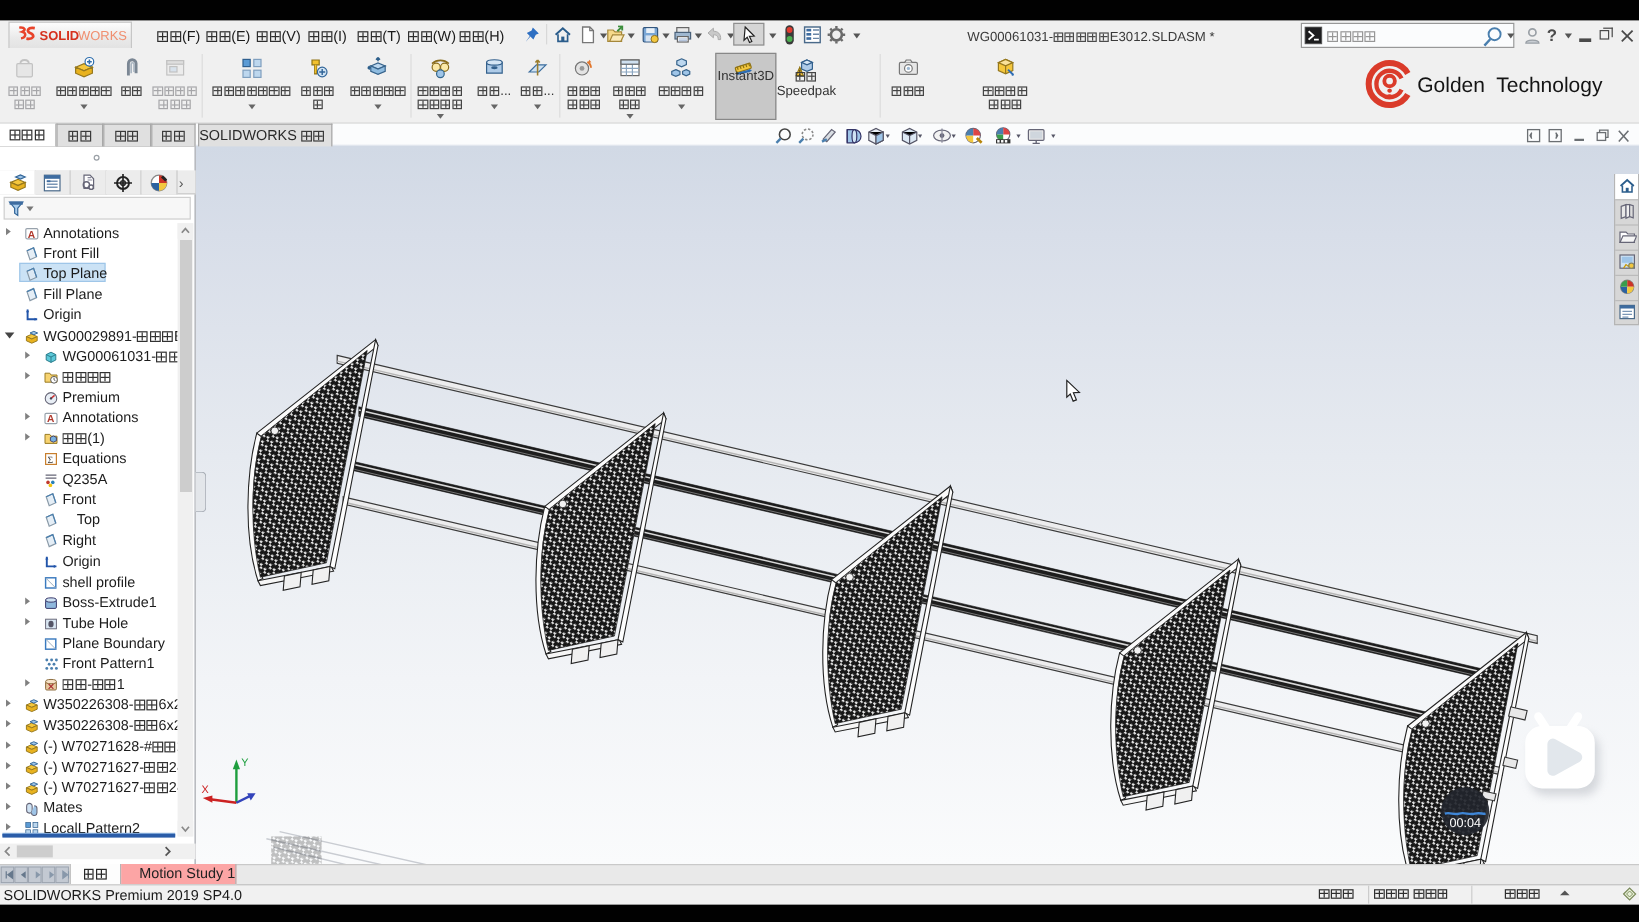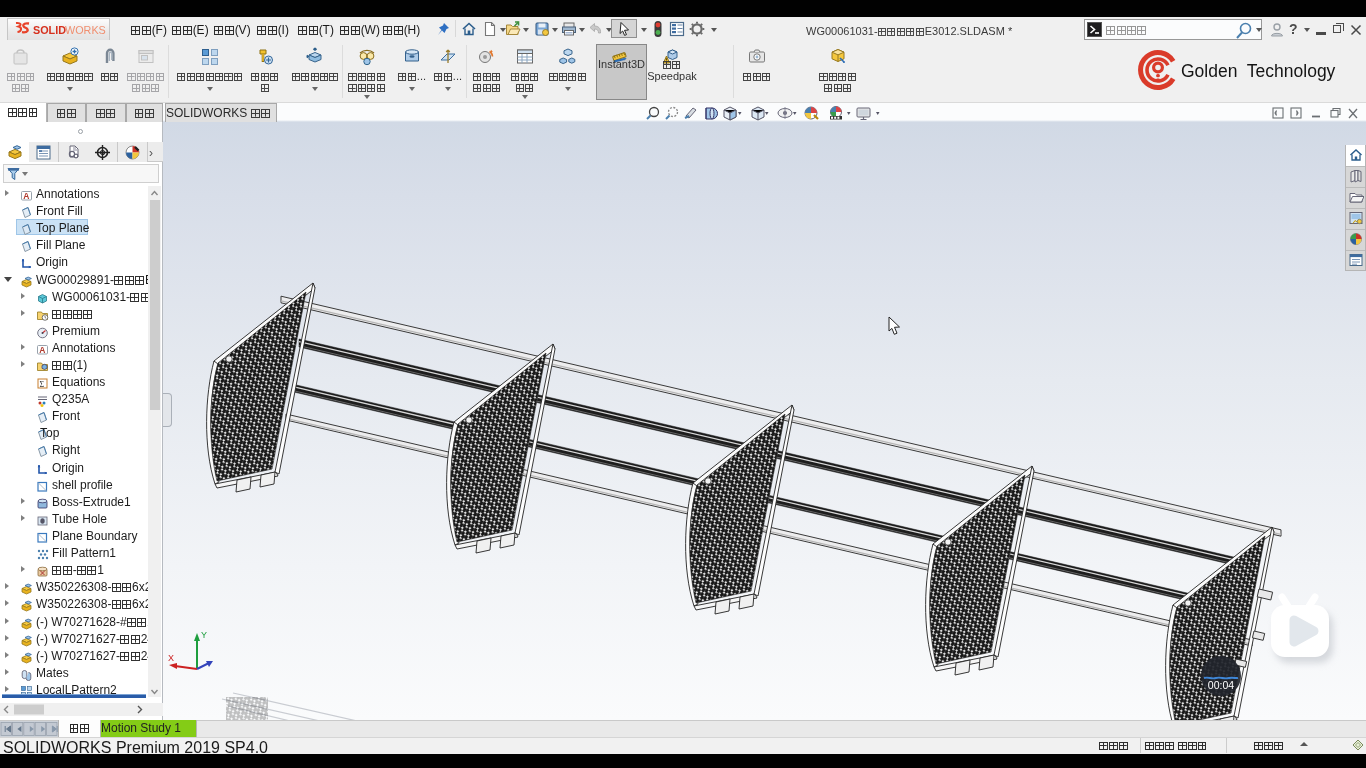--- a/index.html
+++ b/index.html
@@ -499,21 +499,21 @@
 <div class="abs tree" style="left:52px;top:392px;width:96px;overflow:hidden">Q235A</div>
 <div class="abs" style="left:36px;top:408px"><svg width="13" height="13" viewBox="0 0 13 13" style="vertical-align:-2px">
       <path d="M2.5 4 L8 1.5 L10.5 9 L5 11.5 Z" fill="#dfeaf4" fill-opacity=".8" stroke="#8a9aa8"></path>
       <path d="M2.5 4 L8 1.5 L10.5 9" fill="none" stroke="#4a7fae"></path>
     </svg></div>
 <div class="abs tree" style="left:52px;top:409px;width:96px;overflow:hidden">Front</div>
 <div class="abs" style="left:36px;top:425px"><svg width="13" height="13" viewBox="0 0 13 13" style="vertical-align:-2px">
       <path d="M2.5 4 L8 1.5 L10.5 9 L5 11.5 Z" fill="#dfeaf4" fill-opacity=".8" stroke="#8a9aa8"></path>
       <path d="M2.5 4 L8 1.5 L10.5 9" fill="none" stroke="#4a7fae"></path>
     </svg></div>
-<div class="abs tree" style="left:40px;top:426px;width:96px;overflow:hidden">Top</div>
+<div class="abs tree" style="left:64px;top:426px;width:96px;overflow:hidden">Top</div>
 <div class="abs" style="left:36px;top:442px"><svg width="13" height="13" viewBox="0 0 13 13" style="vertical-align:-2px">
       <path d="M2.5 4 L8 1.5 L10.5 9 L5 11.5 Z" fill="#dfeaf4" fill-opacity=".8" stroke="#8a9aa8"></path>
       <path d="M2.5 4 L8 1.5 L10.5 9" fill="none" stroke="#4a7fae"></path>
     </svg></div>
 <div class="abs tree" style="left:52px;top:443px;width:96px;overflow:hidden">Right</div>
 <div class="abs" style="left:36px;top:460px"><svg width="13" height="13" viewBox="0 0 13 13" style="vertical-align:-2px">
       <path d="M3 2 V10 H11" fill="none" stroke="#2255aa" stroke-width="1.6"></path>
       <path d="M3 2 l-1.3 2.2 h2.6 z M11 10 l-2.2 -1.3 v2.6 z" fill="#2255aa"></path>
     </svg></div>
 <div class="abs tree" style="left:52px;top:461px;width:96px;overflow:hidden">Origin</div>
@@ -544,21 +544,21 @@
         <circle cx="3" cy="3" r="1.2"></circle>
         <circle cx="7" cy="3" r="1.2"></circle>
         <circle cx="11" cy="3" r="1.2"></circle>
         <circle cx="5" cy="6.5" r="1.2"></circle>
         <circle cx="9" cy="6.5" r="1.2"></circle>
         <circle cx="3" cy="10" r="1.2"></circle>
         <circle cx="7" cy="10" r="1.2"></circle>
         <circle cx="11" cy="10" r="1.2"></circle>
       </g>
     </svg></div>
-<div class="abs tree" style="left:52px;top:546px;width:96px;overflow:hidden">Fill Pattern1</div>
+<div class="abs tree" style="left:52px;top:546px;width:96px;overflow:hidden">Front Pattern1</div>
 <div class="arrow" style="left:21px;top:566px"></div>
 <div class="abs" style="left:36px;top:562px"><svg width="13" height="13" viewBox="0 0 13 13" style="vertical-align:-2px">
       <rect x="2" y="4" width="9" height="7" rx="1" fill="#e8c9a0" stroke="#8a6a3a" stroke-width=".8"></rect>
       <ellipse cx="6.5" cy="4" rx="4.5" ry="1.8" fill="#f5e2c8" stroke="#8a6a3a" stroke-width=".8"></ellipse>
       <path d="M4.5 6 l4 4 M8.5 6 l-4 4" stroke="#a33" stroke-width="1"></path>
     </svg></div>
 <div class="abs tree" style="left:52px;top:563px;width:96px;overflow:hidden"><i class="j"></i><i class="j"></i>-<i class="j"></i><i class="j"></i>1</div>
 <div class="arrow" style="left:5px;top:583px"></div>
 <div class="abs" style="left:20px;top:579px"><svg width="13" height="13" viewBox="0 0 13 13" style="vertical-align:-2px">
       <path d="M2 6.5 l4.5 -2 l4.5 2 l-4.5 2 z" fill="#f5c73c" stroke="#96781e" stroke-width=".8"></path>
@@ -753,23 +753,23 @@
       <path d="M6 4.5 L10 7.5 L6 10.5 Z" fill="#8898aa"></path>
     </g>
     <g transform="translate(35.2,0)">
       <path d="M6 4.5 L10 7.5 L6 10.5 Z" fill="#8898aa"></path>
     </g>
     <g transform="translate(46.6,0)">
       <path d="M5.8 4.5 L9.8 7.5 L5.8 10.5 Z M10.6 4.5 v6" fill="#8898aa" stroke="#8898aa"></path>
     </g>
   </svg>
 <div class="abs" style="left:58px;top:720px;width:43px;height:17px;background:#fdfdfd;border-left:1px solid #b5b5b5;border-right:1px solid #b5b5b5;font-size:12px;color:#111;text-align:center;line-height:16px"><i class="j"></i><i class="j"></i></div>
-<div class="abs" style="left:101px;top:720px;width:96px;height:17px;background:#84cc16;border-right:1px solid #b5b5b5;font-size:12px;color:#222;text-align:left;line-height:16px">Motion Study 1</div>
+<div class="abs" style="left:101px;top:720px;width:96px;height:17px;background:#fca5a5;border-right:1px solid #b5b5b5;font-size:12px;color:#222;text-align:right;line-height:16px">Motion Study 1</div>
 <div class="abs" style="left:0;top:737px;width:1366px;height:16.5px;background:#f1f1f1;border-top:1px solid #d5d5d5"></div>
-<div class="abs" style="left:3px;top:739px;font-size:16px;color:#1a1a1a">SOLIDWORKS Premium 2019 SP4.0</div>
+<div class="abs" style="left:3px;top:739px;font-size:12px;color:#1a1a1a">SOLIDWORKS Premium 2019 SP4.0</div>
 <div class="abs" style="left:1099px;top:739px;font-size:11.5px;color:#1a1a1a"><i class="j"></i><i class="j"></i><i class="j"></i></div>
 <div class="abs" style="left:1140px;top:738px;width:1px;height:15px;background:#ccc"></div>
 <div class="abs" style="left:1145px;top:739px;font-size:11.5px;color:#1a1a1a"><i class="j"></i><i class="j"></i><i class="j"></i> <i class="j"></i><i class="j"></i><i class="j"></i></div>
 <div class="abs" style="left:1226px;top:738px;width:1px;height:15px;background:#ccc"></div>
 <div class="abs" style="left:1254px;top:739px;font-size:11.5px;color:#1a1a1a"><i class="j"></i><i class="j"></i><i class="j"></i></div>
 <div class="abs" style="left:1300px;top:742px;width:0;height:0;border-left:4px solid transparent;border-right:4px solid transparent;border-bottom:4.5px solid #555"></div>
 <svg class="abs" style="left:1351px;top:738px" width="14" height="14" viewBox="0 0 14 14">
     <path d="M2 7 L7 2 L12 7 L7 12 Z" fill="#e8f0d8" stroke="#7a8a5a" stroke-width="1"></path>
     <path d="M4.5 7 L7 4.5 L9.5 7 L7 9.5 Z" fill="none" stroke="#7a8a5a" stroke-width=".8"></path>
   </svg>

